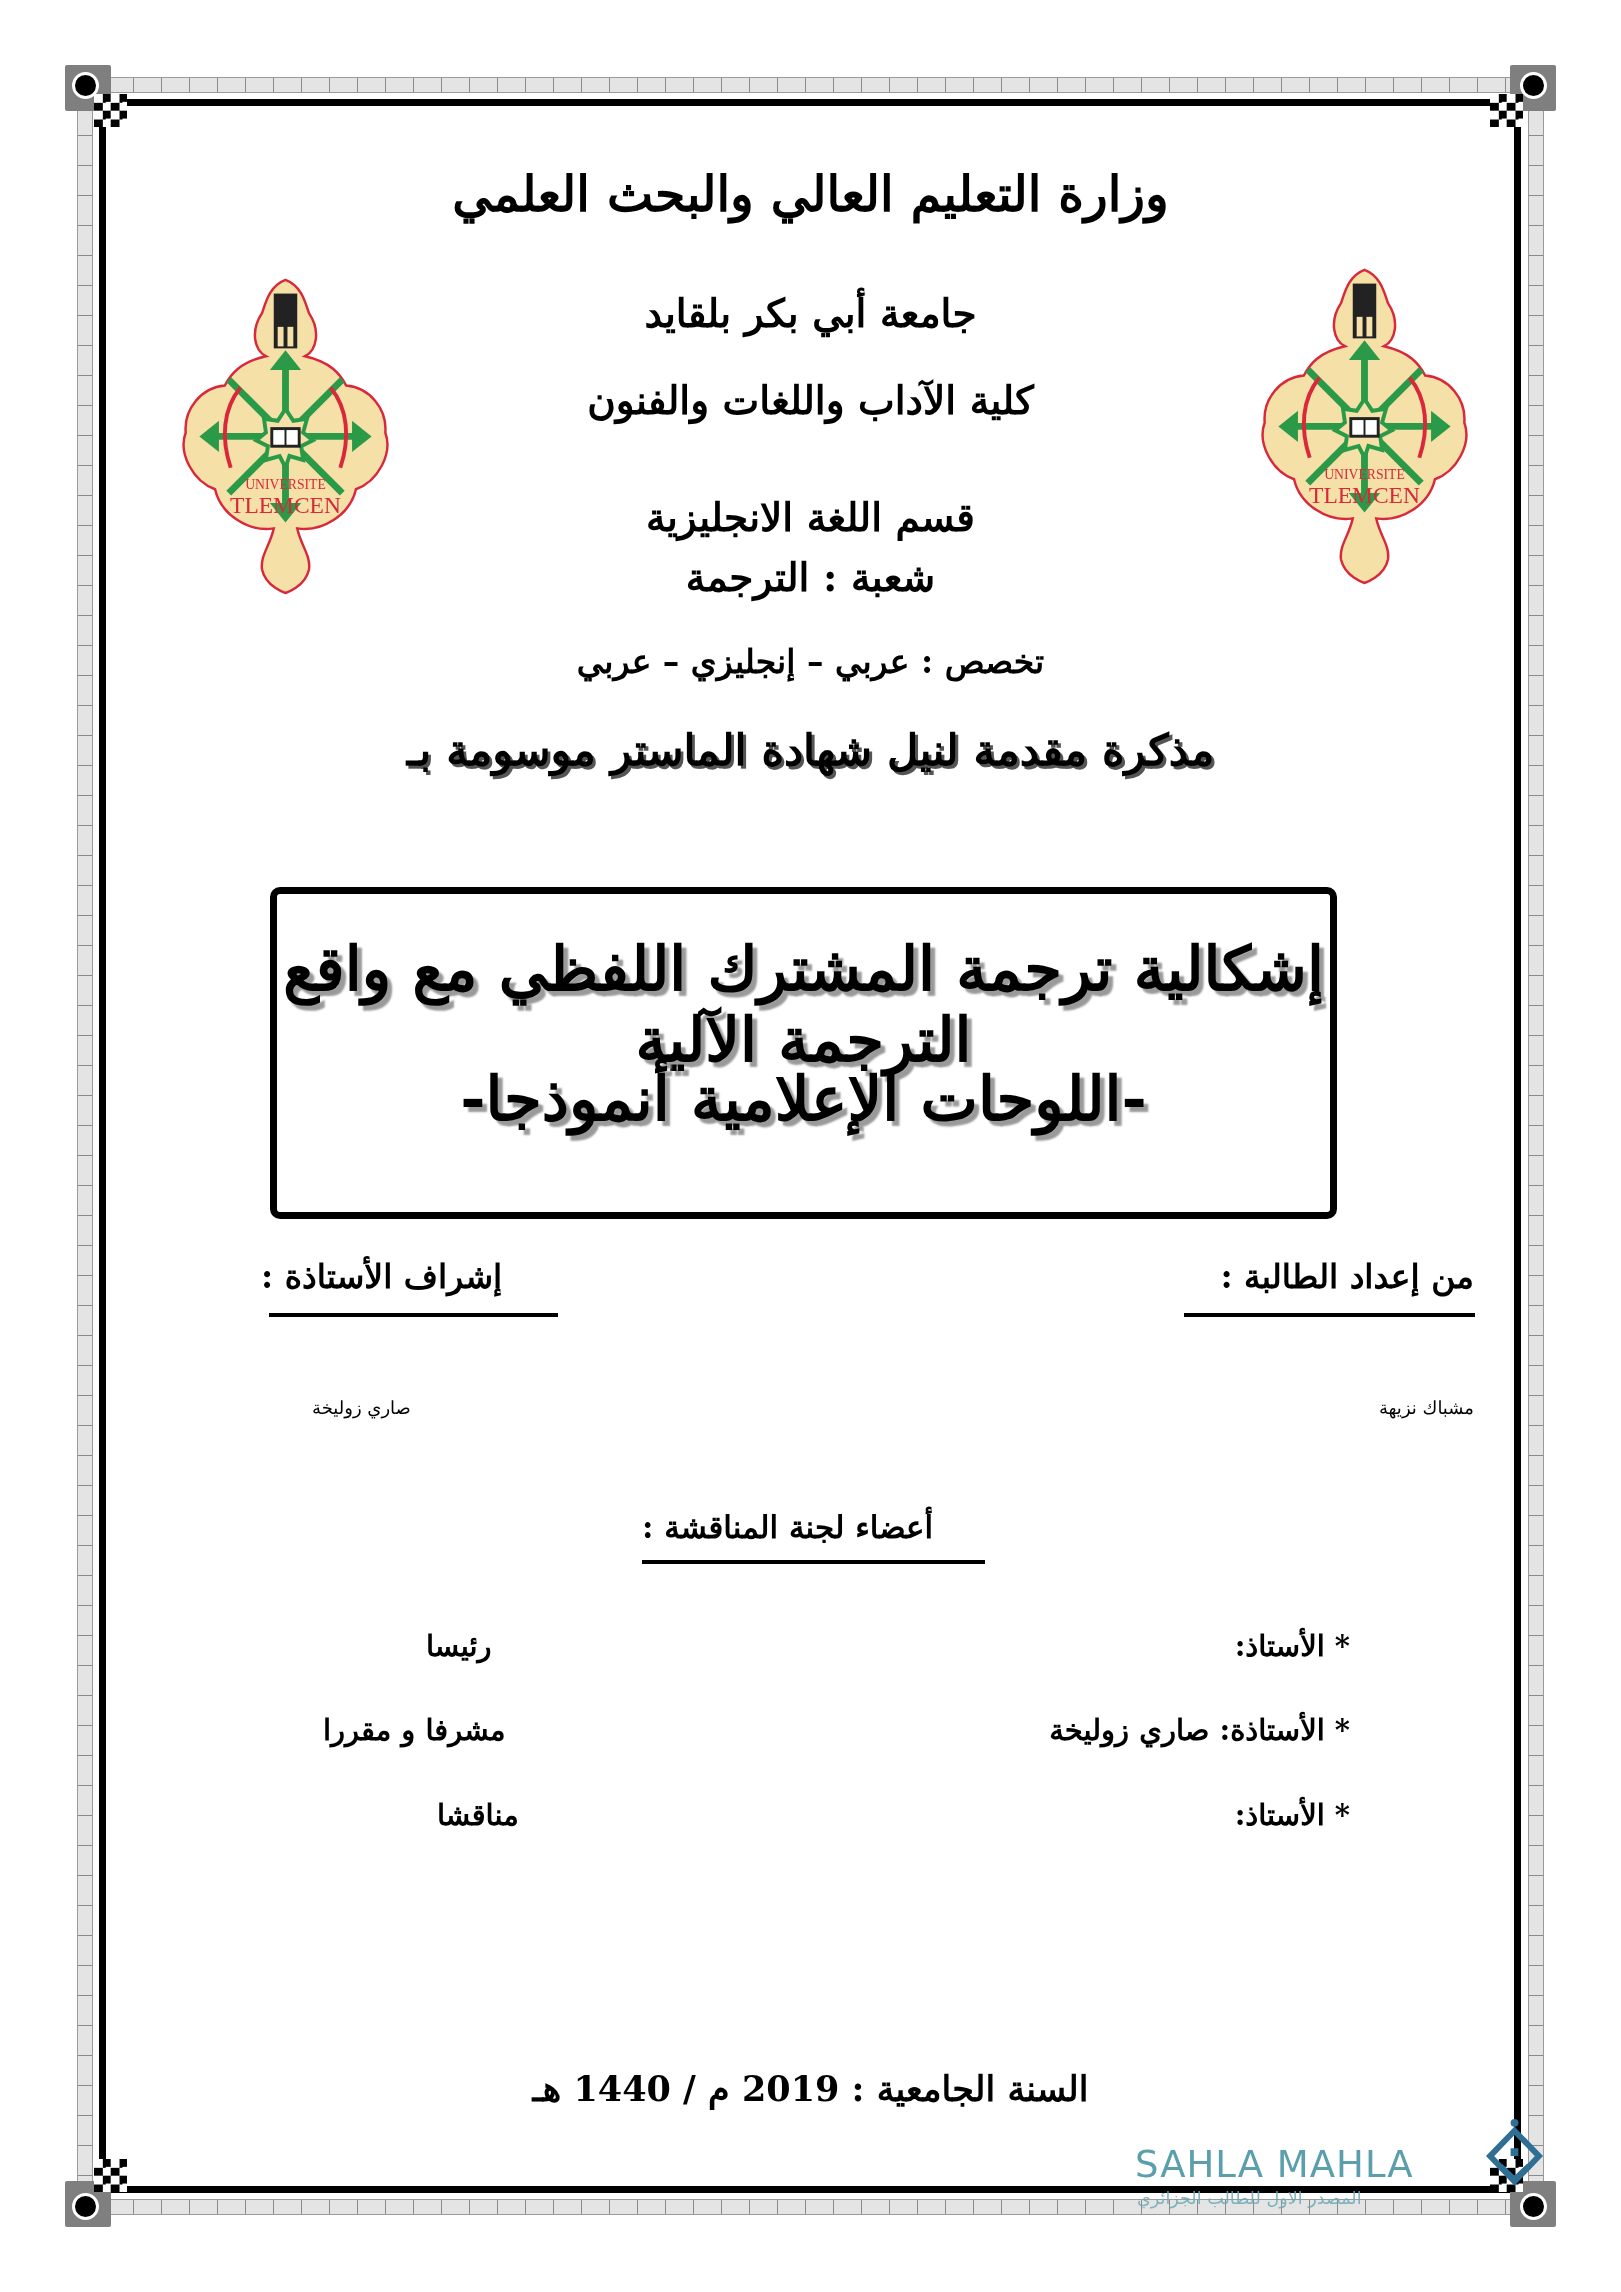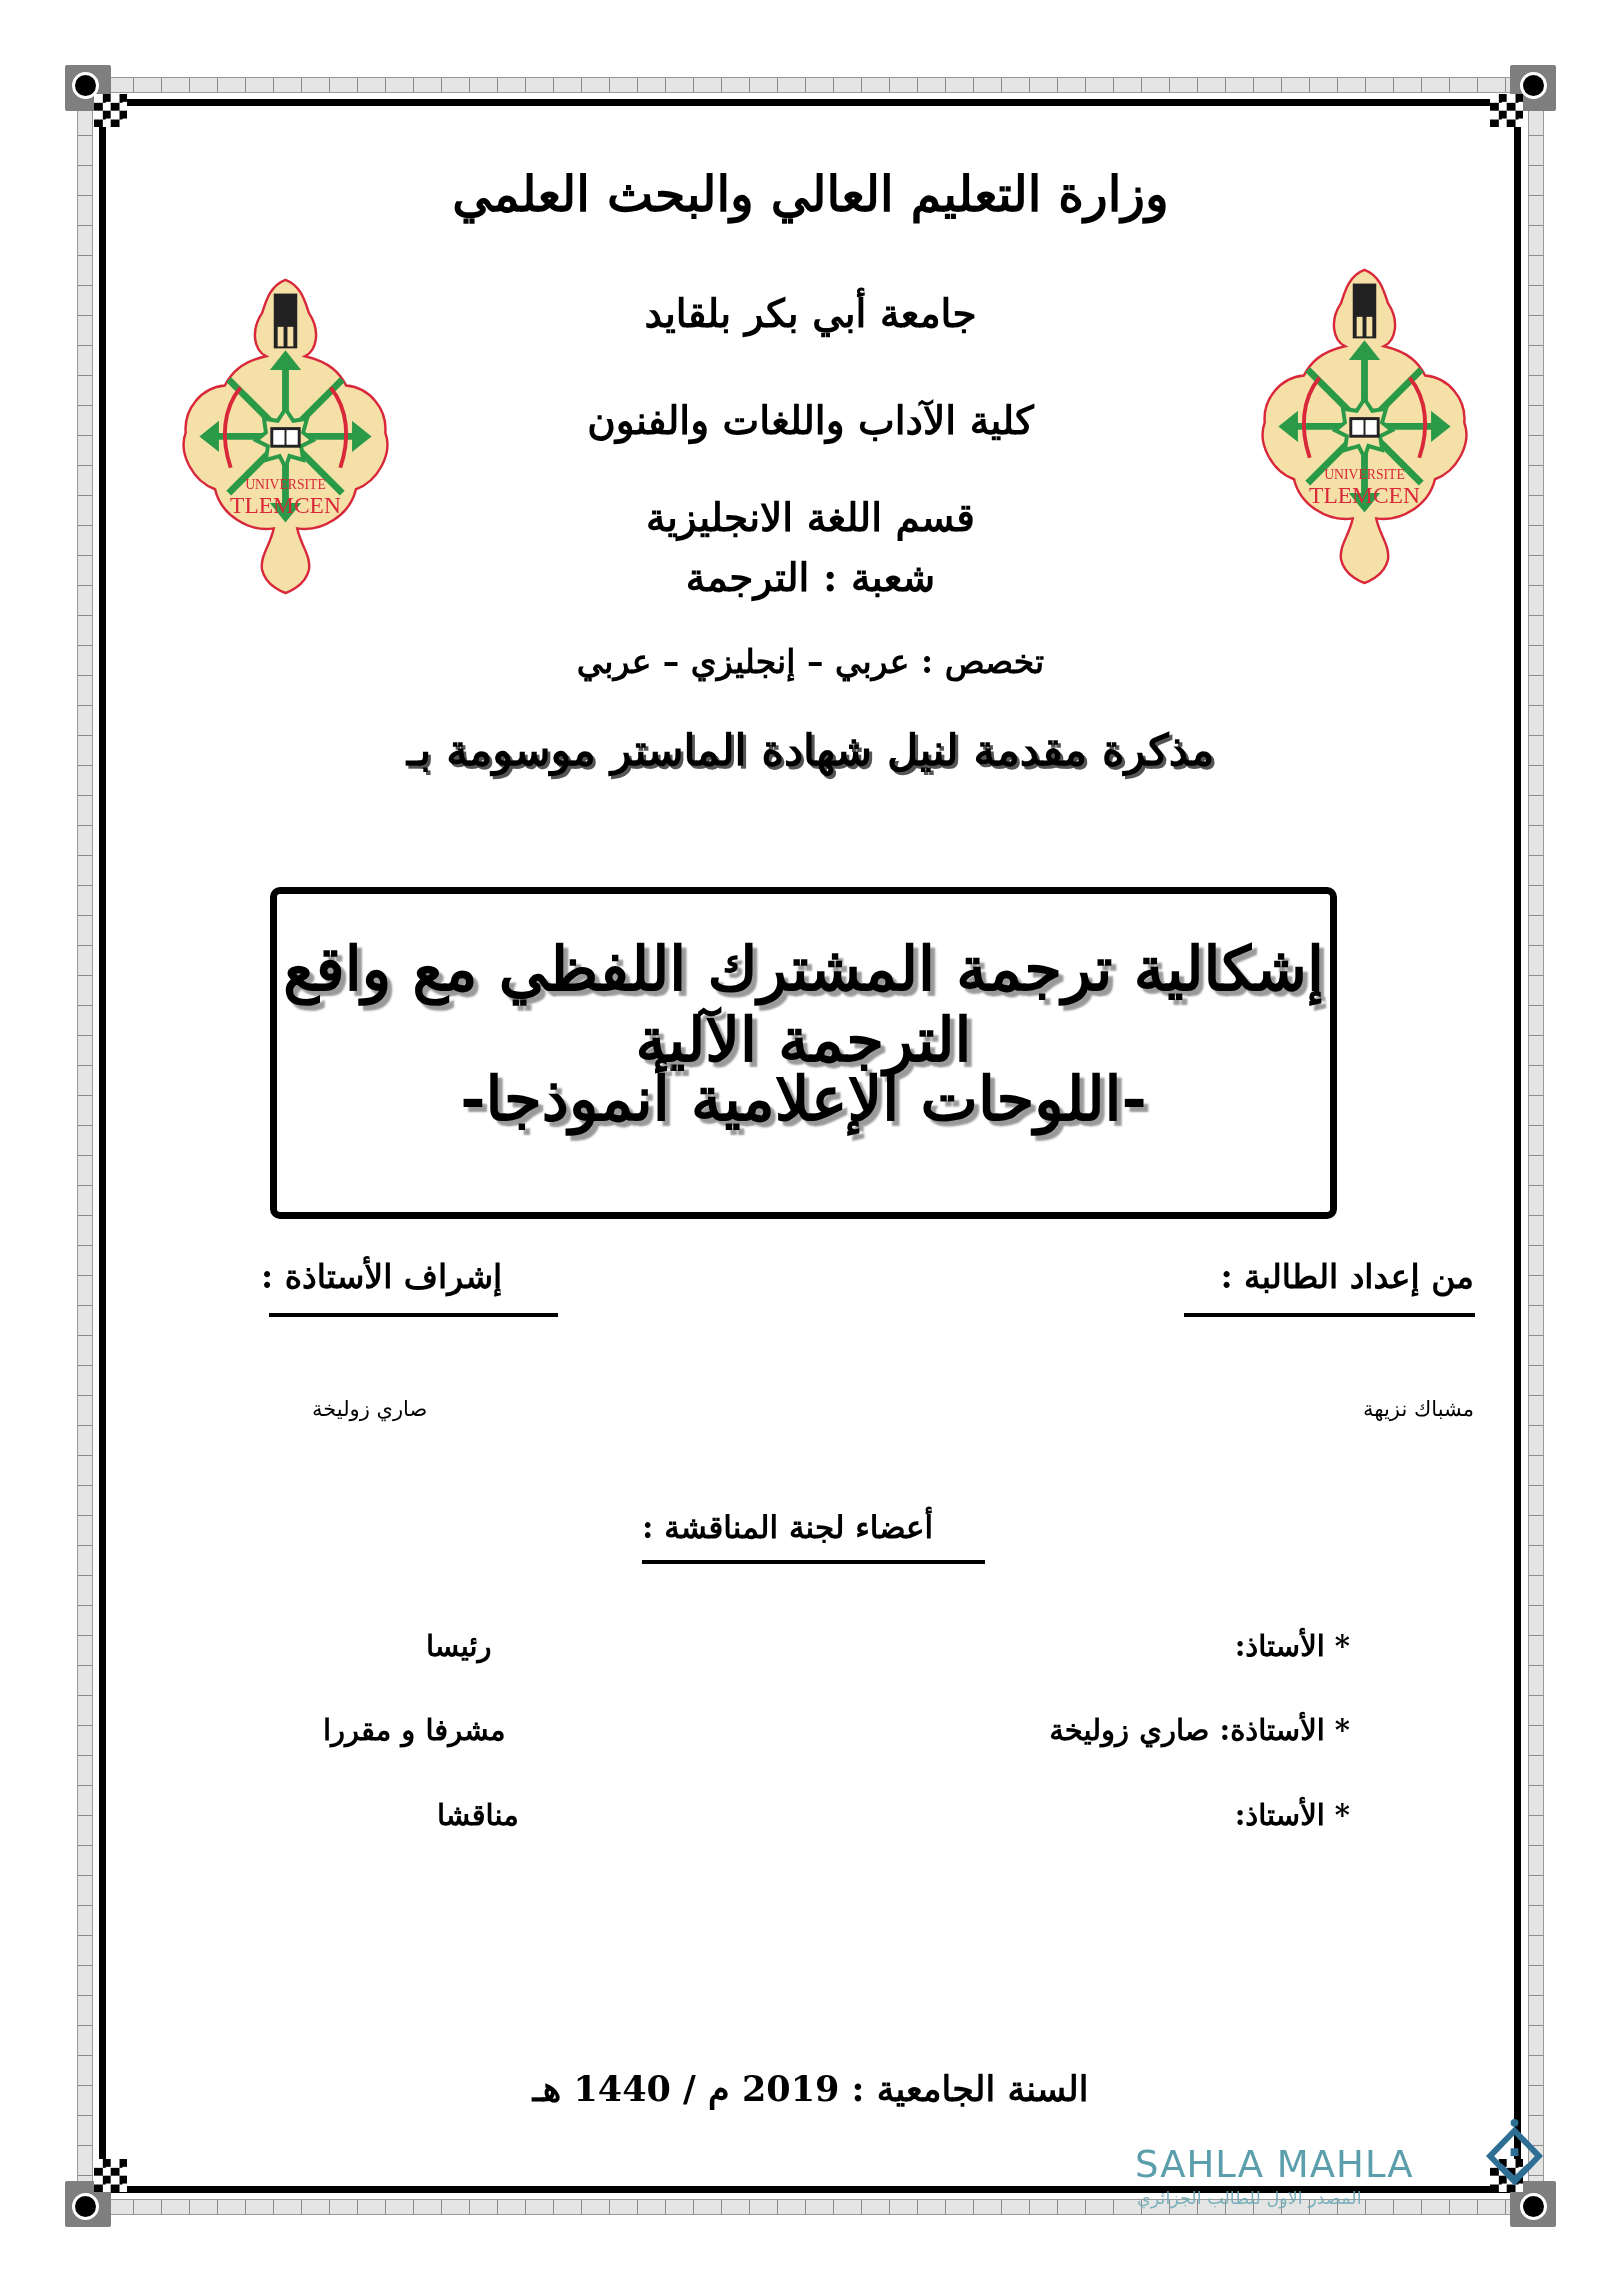--- a/index.html
+++ b/index.html
@@ -30,21 +30,21 @@
     .memo { top: 725px; font-size: 43px; font-weight: bold; letter-spacing: 1px;
             text-shadow: 2.9px 2.9px 0 #555; }
 
     .title-box { position: absolute; left: 270px; top: 887px; width: 1053px; height: 318px;
                  border: 7.8px solid #000; border-radius: 10px; }
     .title-text { position: absolute; left: 0; width: 100%; text-align: center; direction: rtl;
                   font-size: 61px; font-weight: bold; text-shadow: 4.9px 4.9px 2px #9a9a9a; }
 
     .lbl { position: absolute; direction: rtl; font-size: 33px; font-weight: bold; white-space: nowrap; }
     .ul { position: absolute; height: 3.9px; background: #000; }
-    .plain { position: absolute; direction: rtl; font-size: 21px; white-space: nowrap; }
+    .plain { position: absolute; direction: rtl; font-size: 18px; white-space: nowrap; }
     .jury { position: absolute; direction: rtl; font-size: 29px; font-weight: bold; white-space: nowrap; }
     .year { top: 2068px; font-size: 35px; font-weight: bold; }
 
     
     .logo { position: absolute; width: 227px; height: 323px; }
 
     
     .wm-title { position: absolute; left: 1135px; top: 2143px; font-family: "DejaVu Sans", sans-serif;
                 font-size: 37px; color: #5b9eac; letter-spacing: 1px; white-space: nowrap; }
     .wm-sub { position: absolute; left: 1137px; top: 2188px; direction: rtl; font-family: "DejaVu Sans", sans-serif;
@@ -139,21 +139,21 @@
   <rect x="102" y="160" width="28" height="18" fill="#fff" stroke="#222" stroke-width="3"></rect>
   <line x1="116" y1="160" x2="116" y2="178" stroke="#222" stroke-width="2"></line>
   <path d="M60 200 C 50 170 52 140 70 118" stroke="#d8283a" stroke-width="4" fill="none"></path>
   <path d="M172 200 C 182 170 180 140 162 118" stroke="#d8283a" stroke-width="4" fill="none"></path>
   <text x="116" y="222" text-anchor="middle" font-size="14" fill="#d8283a" font-family="Liberation Serif, serif">UNIVERSITE</text>
   <text x="116" y="246" text-anchor="middle" font-size="24" fill="#d8283a" font-family="Liberation Serif, serif">TLEMCEN</text>
 </svg>
 
 <div class="center h-ministry">وزارة التعليم العالي والبحث العلمي</div>
 <div class="center h-line" style="top:290px;text-align:center;">جامعة أبي بكر بلقايد</div>
-<div class="center h-line" style="top:377px;margin-top:20px;">كلية الآداب واللغات والفنون</div>
+<div class="center h-line" style="top:377px;">كلية الآداب واللغات والفنون</div>
 <div class="center h-line" style="top:494px;">قسم اللغة الانجليزية</div>
 <div class="center h-line" style="top:554px;">شعبة : الترجمة</div>
 <div class="center h-line" style="top:642px; font-size:33px;">تخصص : عربي – إنجليزي – عربي</div>
 
 <div class="center memo">مذكرة مقدمة لنيل شهادة الماستر موسومة بـ</div>
 
 <div class="title-box">
   <div class="title-text" style="top:39px;">إشكالية ترجمة المشترك اللفظي مع واقع الترجمة الآلية</div>
   <div class="title-text" style="top:169px;">-اللوحات الإعلامية أنموذجا-</div>
 </div>

